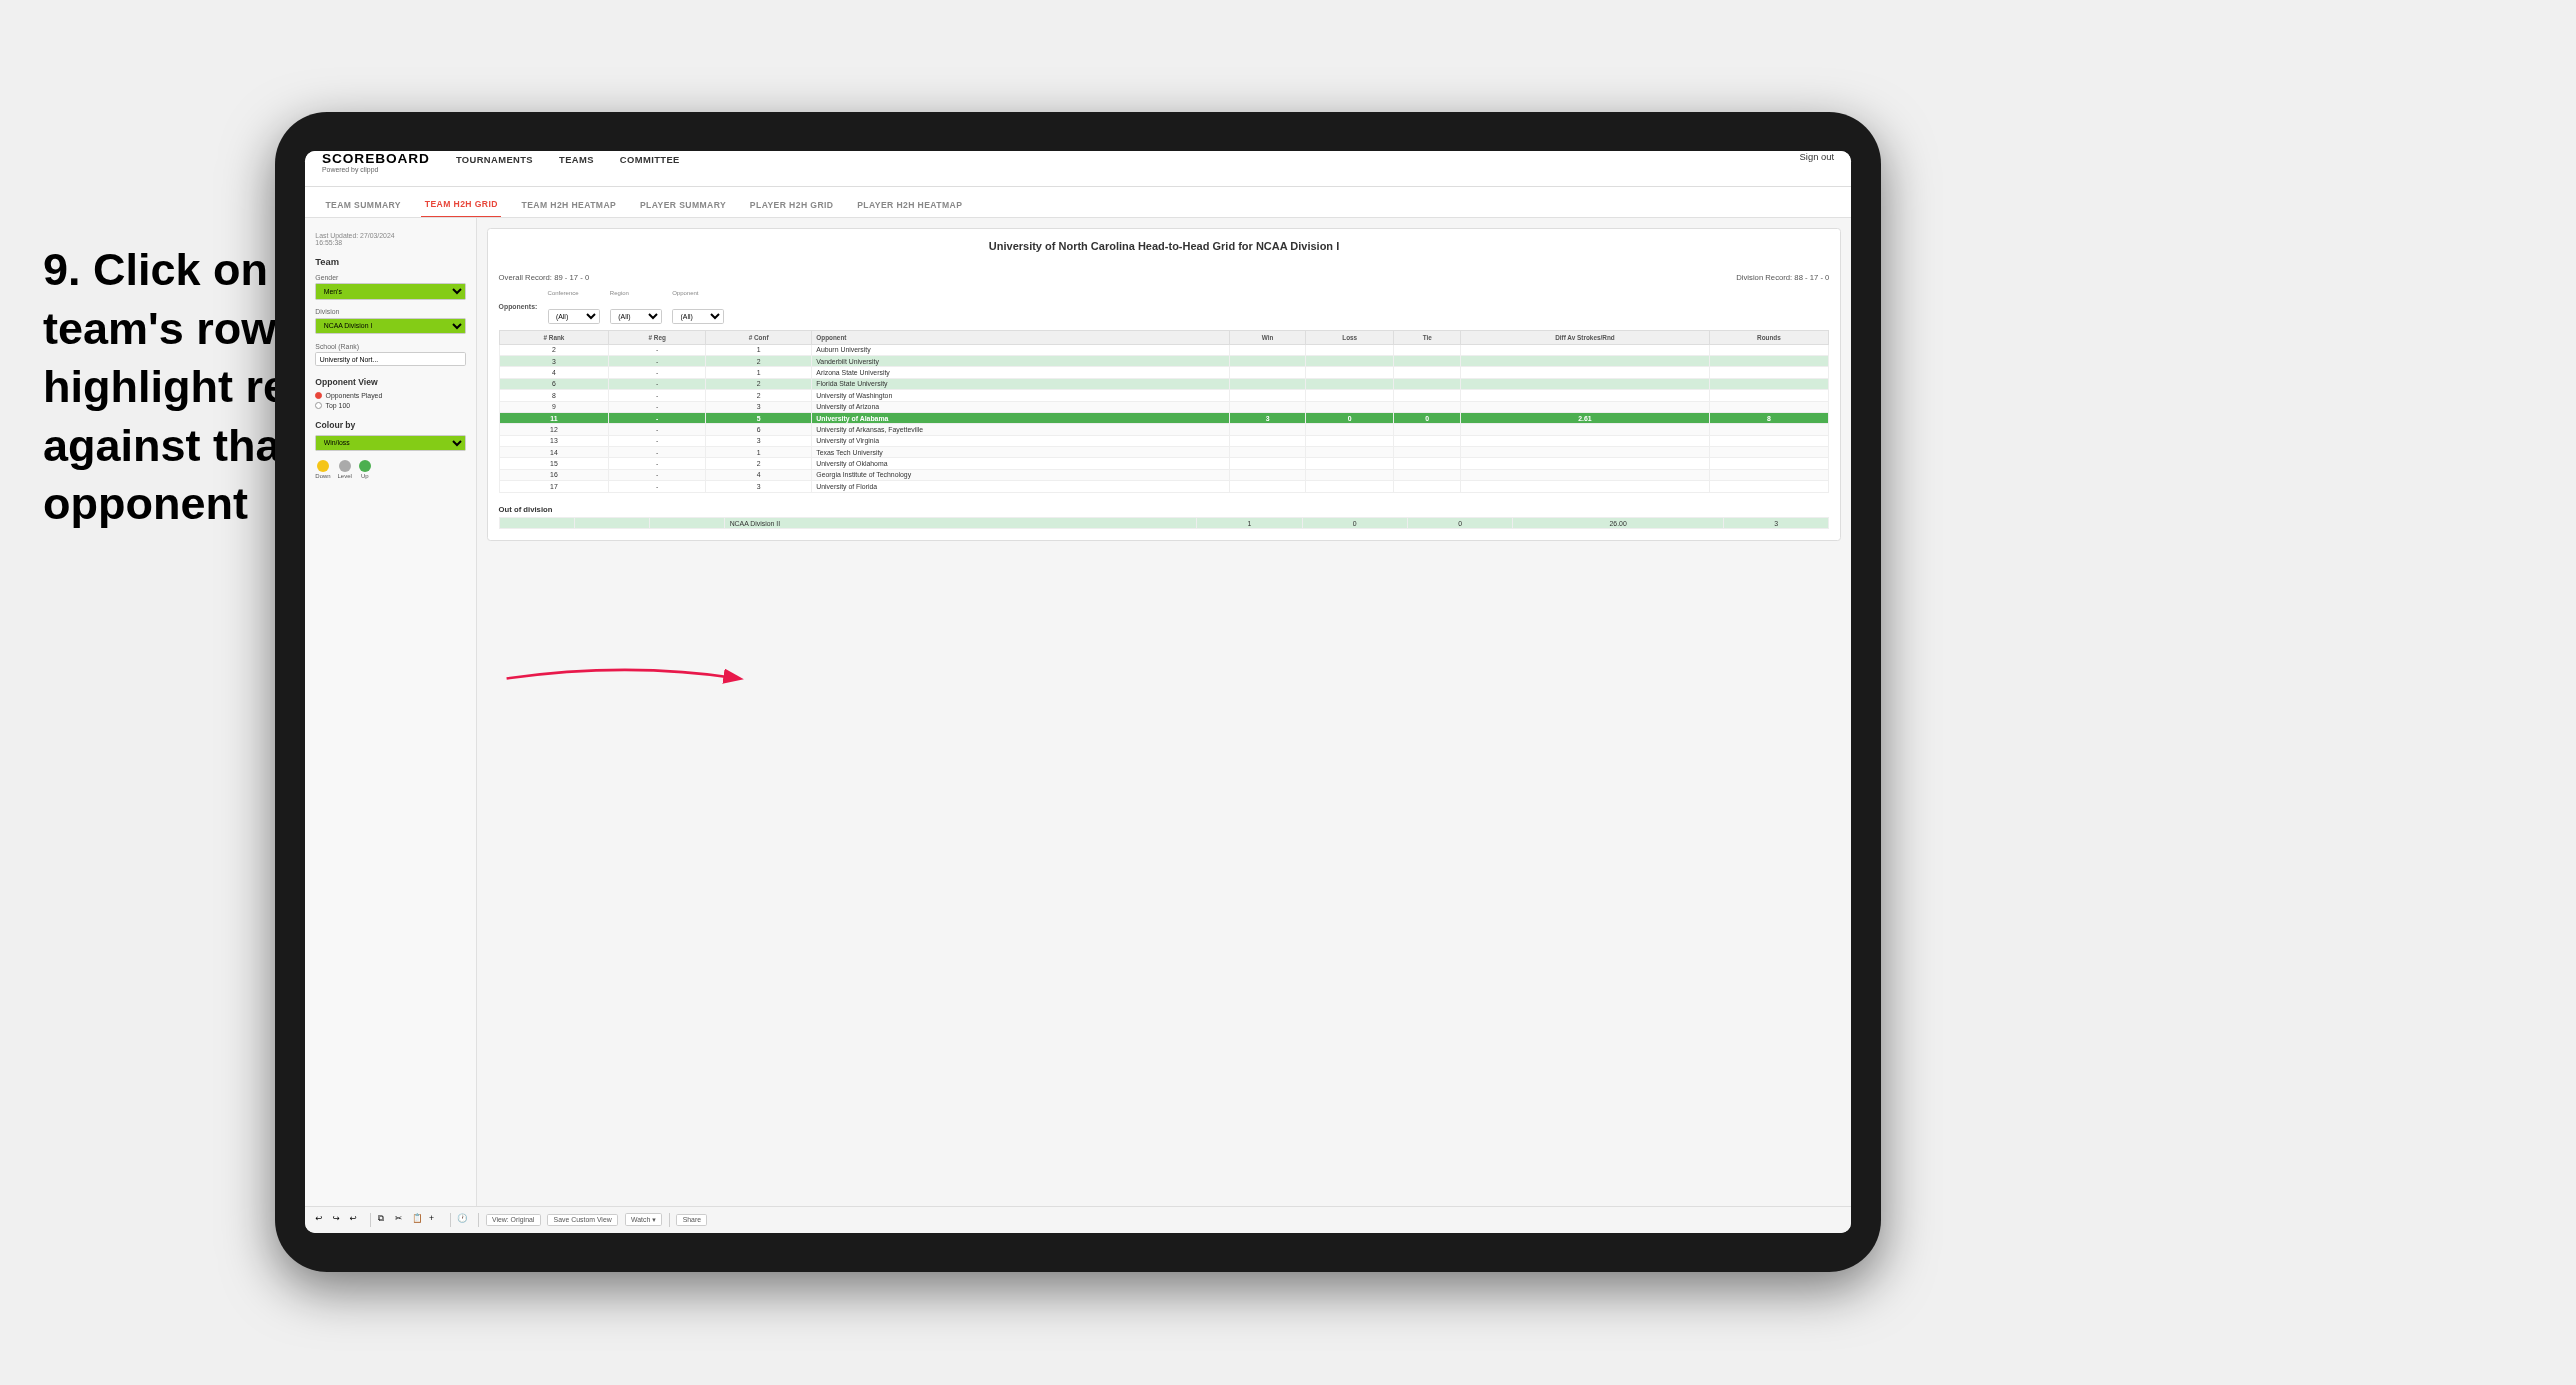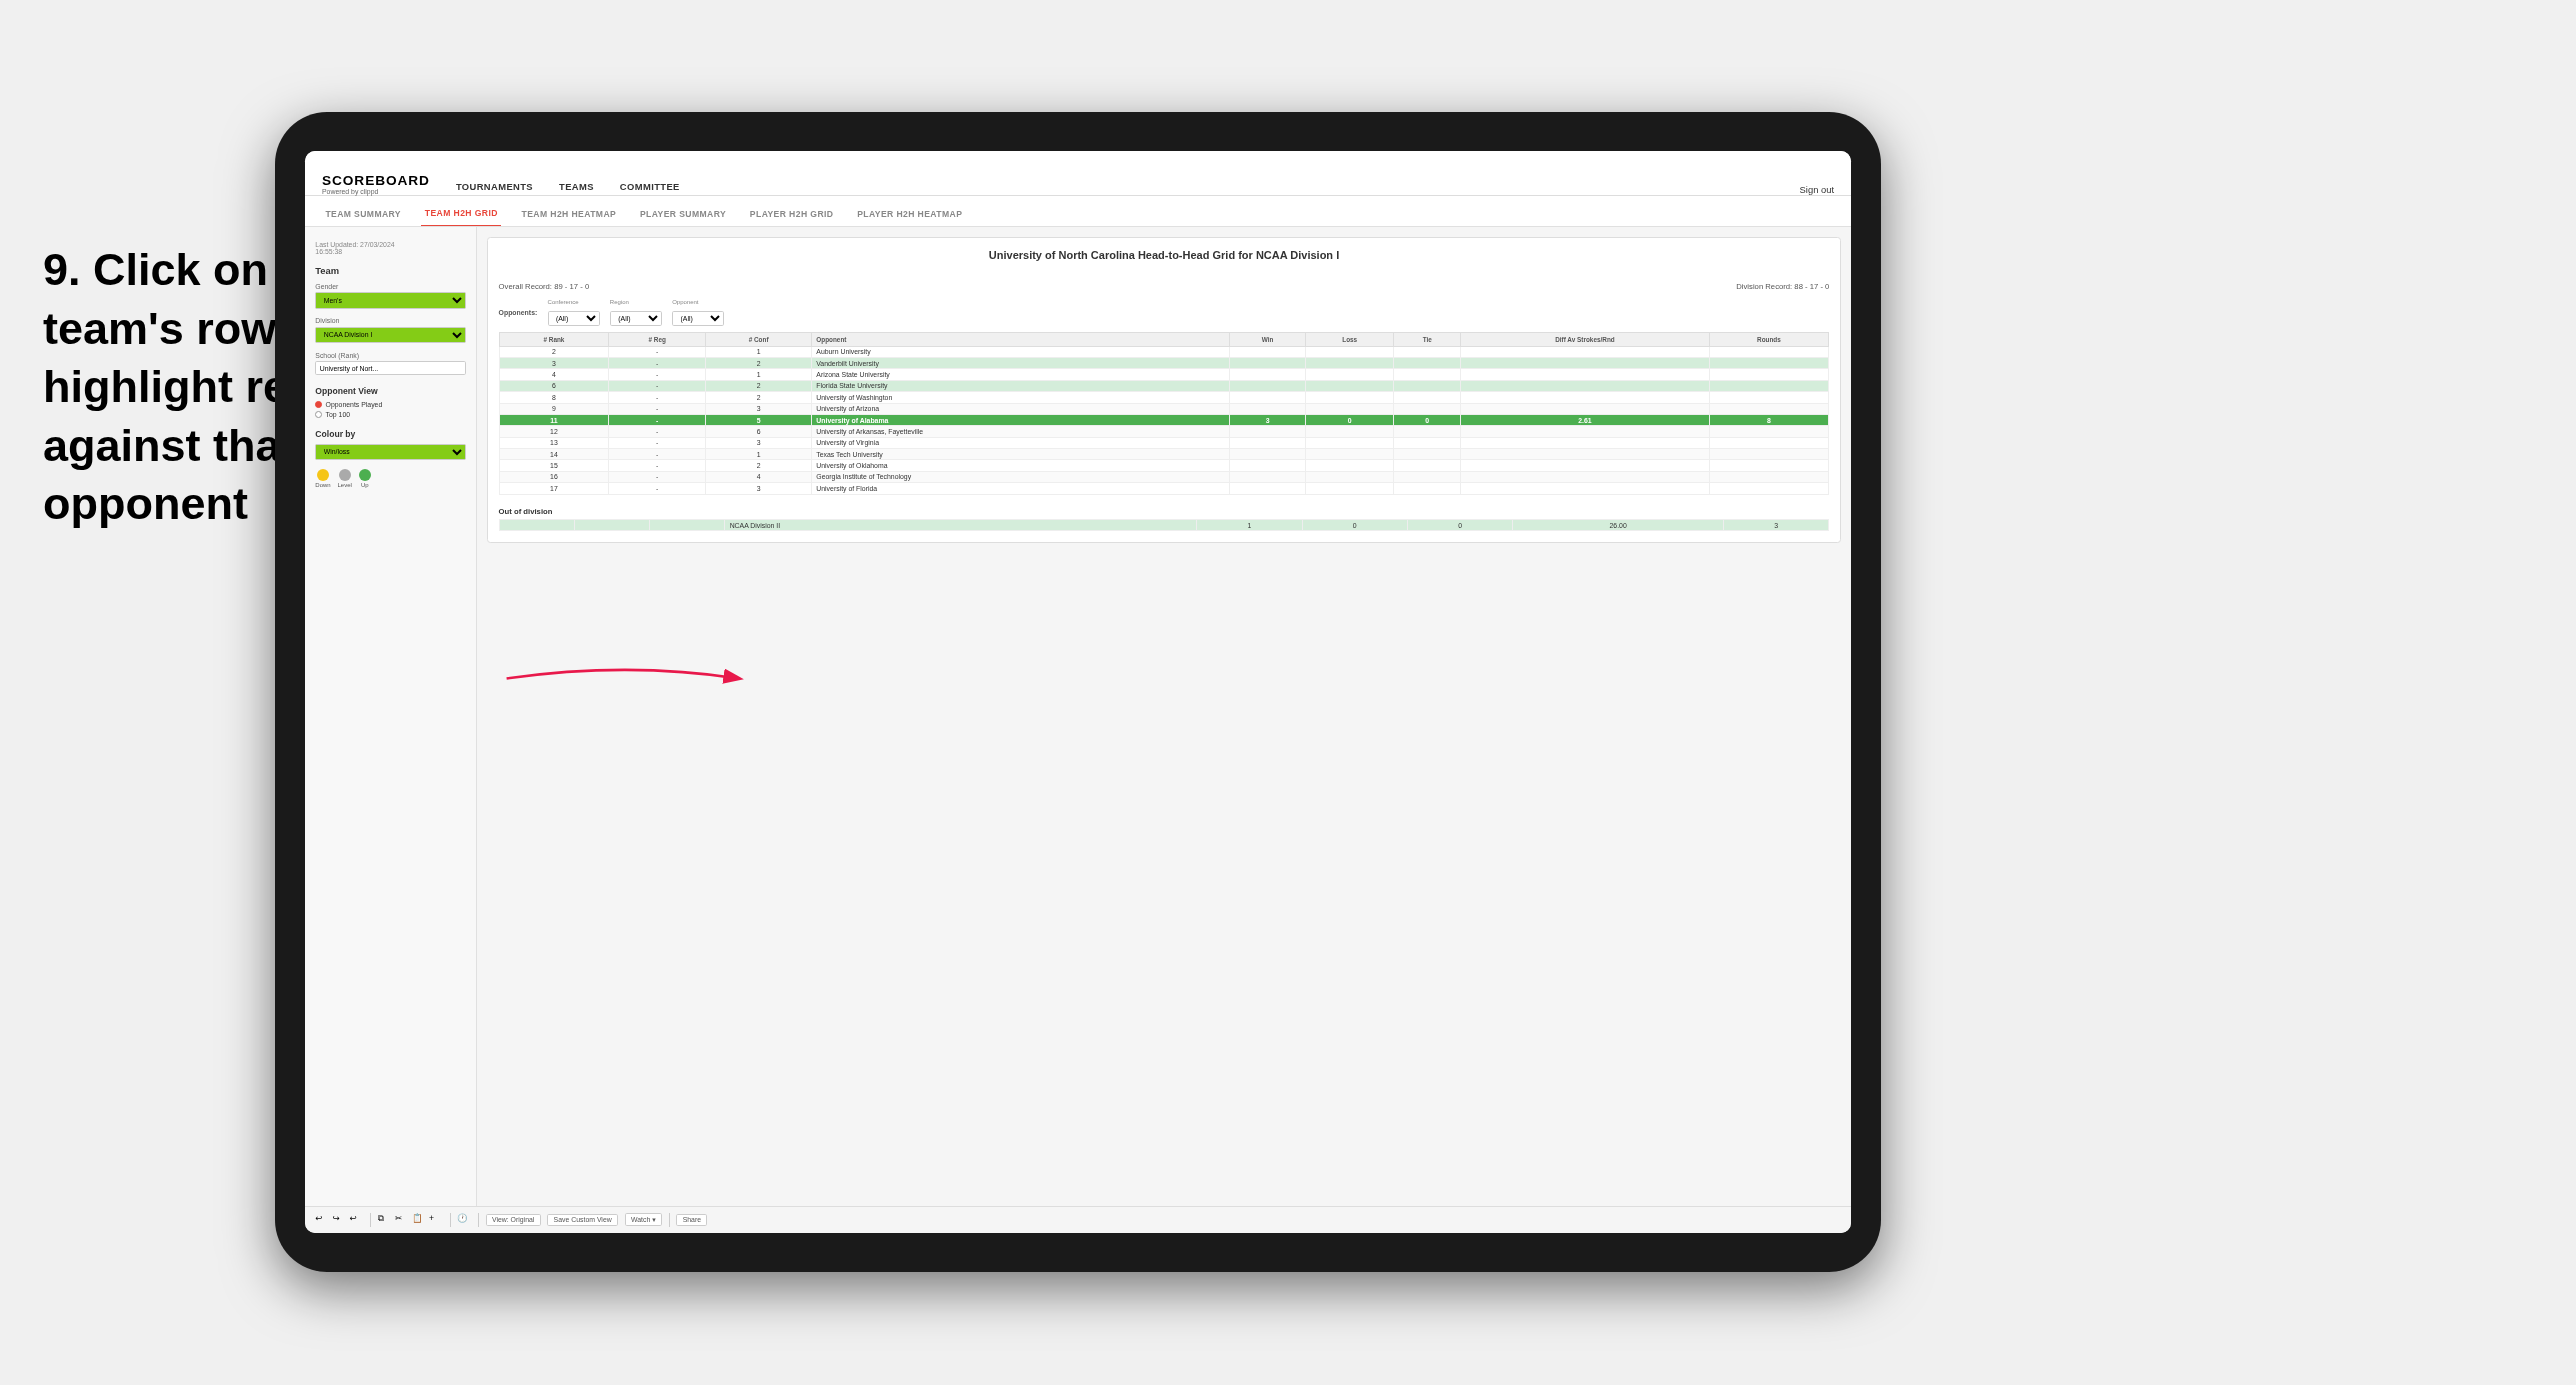--- a/index.html
+++ b/index.html
@@ -47,23 +47,23 @@
       overflow: hidden;
       display: flex;
       flex-direction: column;
     }
 
     
     .top-nav {
       background: #fff;
       border-bottom: 0.9px solid #ddd;
       display: flex;
-      align-items: flex-end;
+      align-items: flex-start;
       padding: 0 17px;
-      height: 45px;
+      height: 36px;
       flex-shrink: 0;
     }
 
     .logo-area {
       display: flex;
       flex-direction: column;
       margin-right: 26px;
     }
 
     .logo-text {
@@ -280,21 +280,21 @@
     .filters-row {
       display: flex;
       gap: 10.3px;
       margin-bottom: 6.9px;
       align-items: center;
     }
 
     .filter-group {
       display: flex;
       flex-direction: column;
-      gap: 6px;
+      gap: 13px;
     }
 
     .filter-label {
       font-size: 6px;
       color: #888;
     }
 
     .filter-row-inline {
       display: flex;
       align-items: center;

